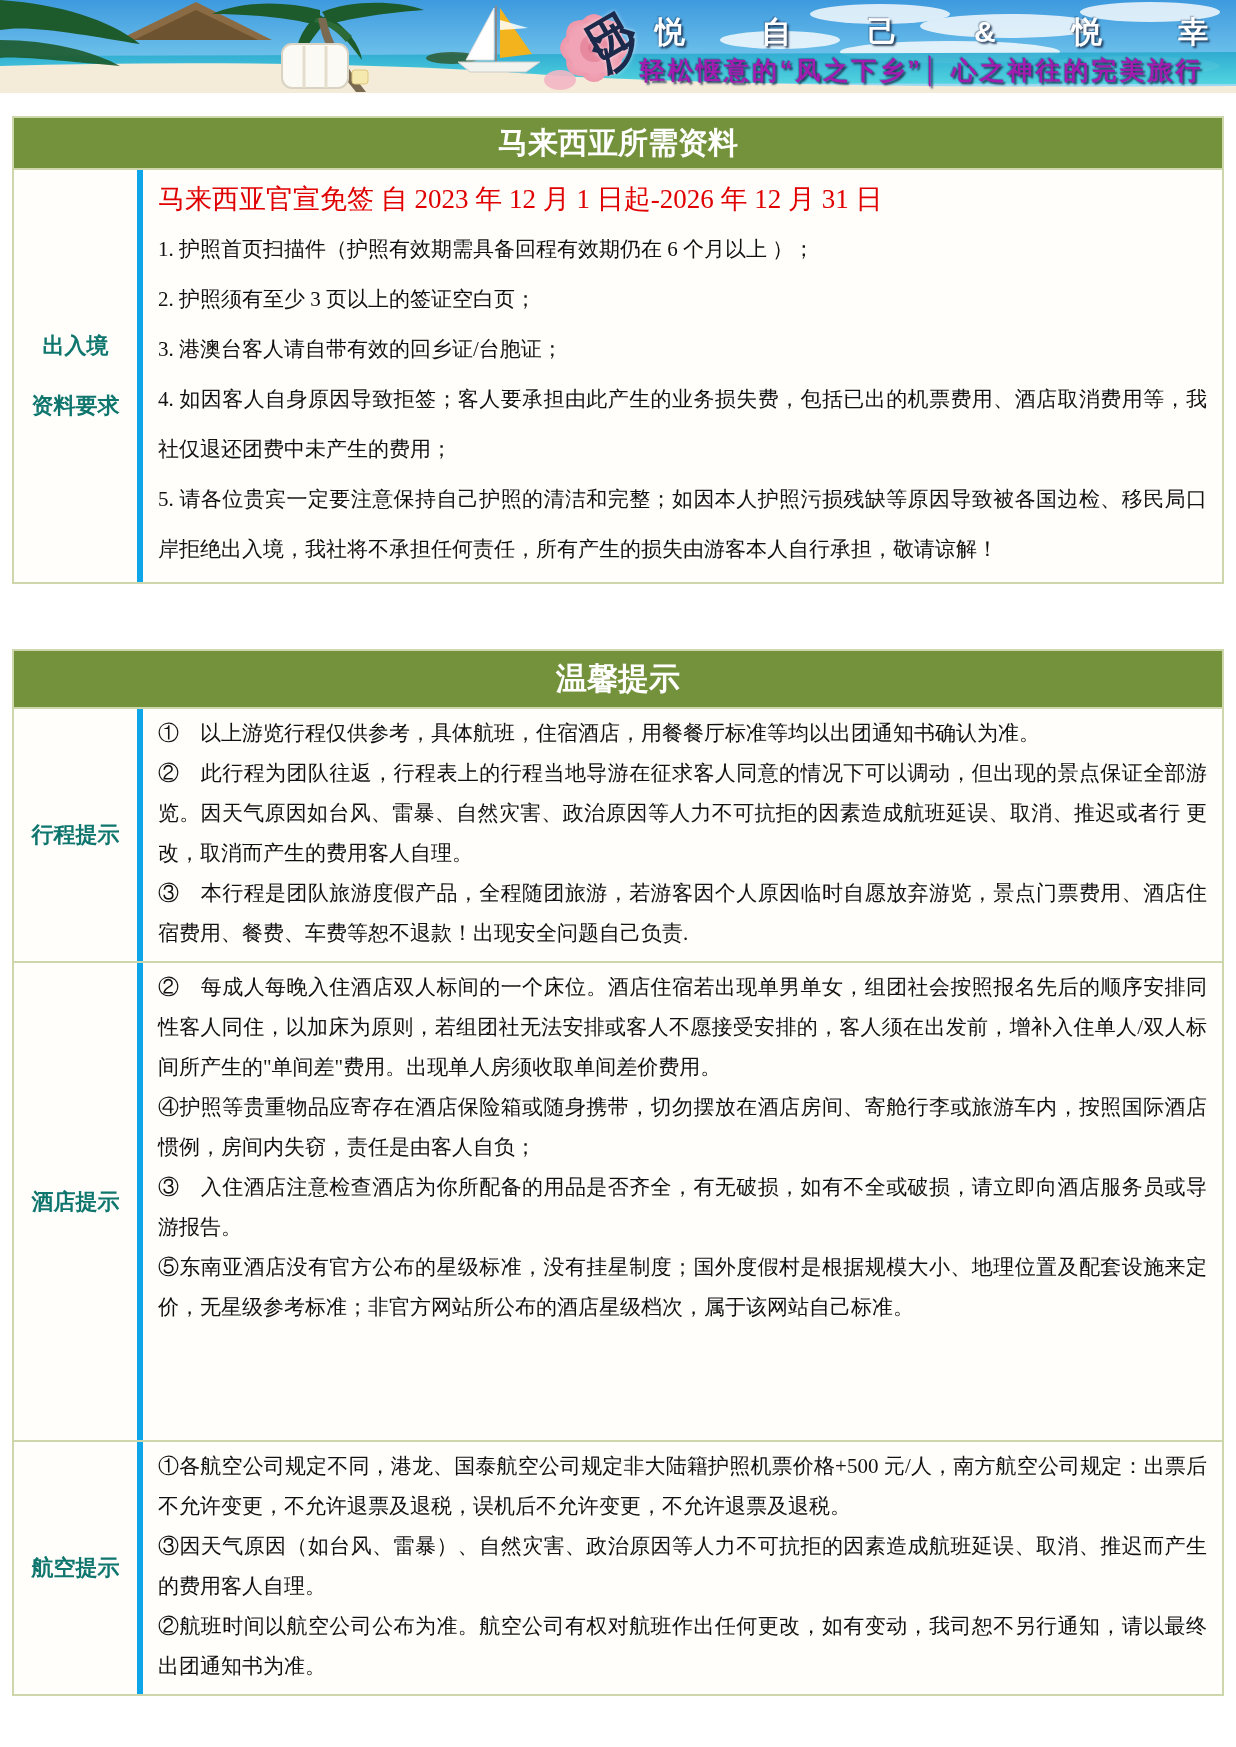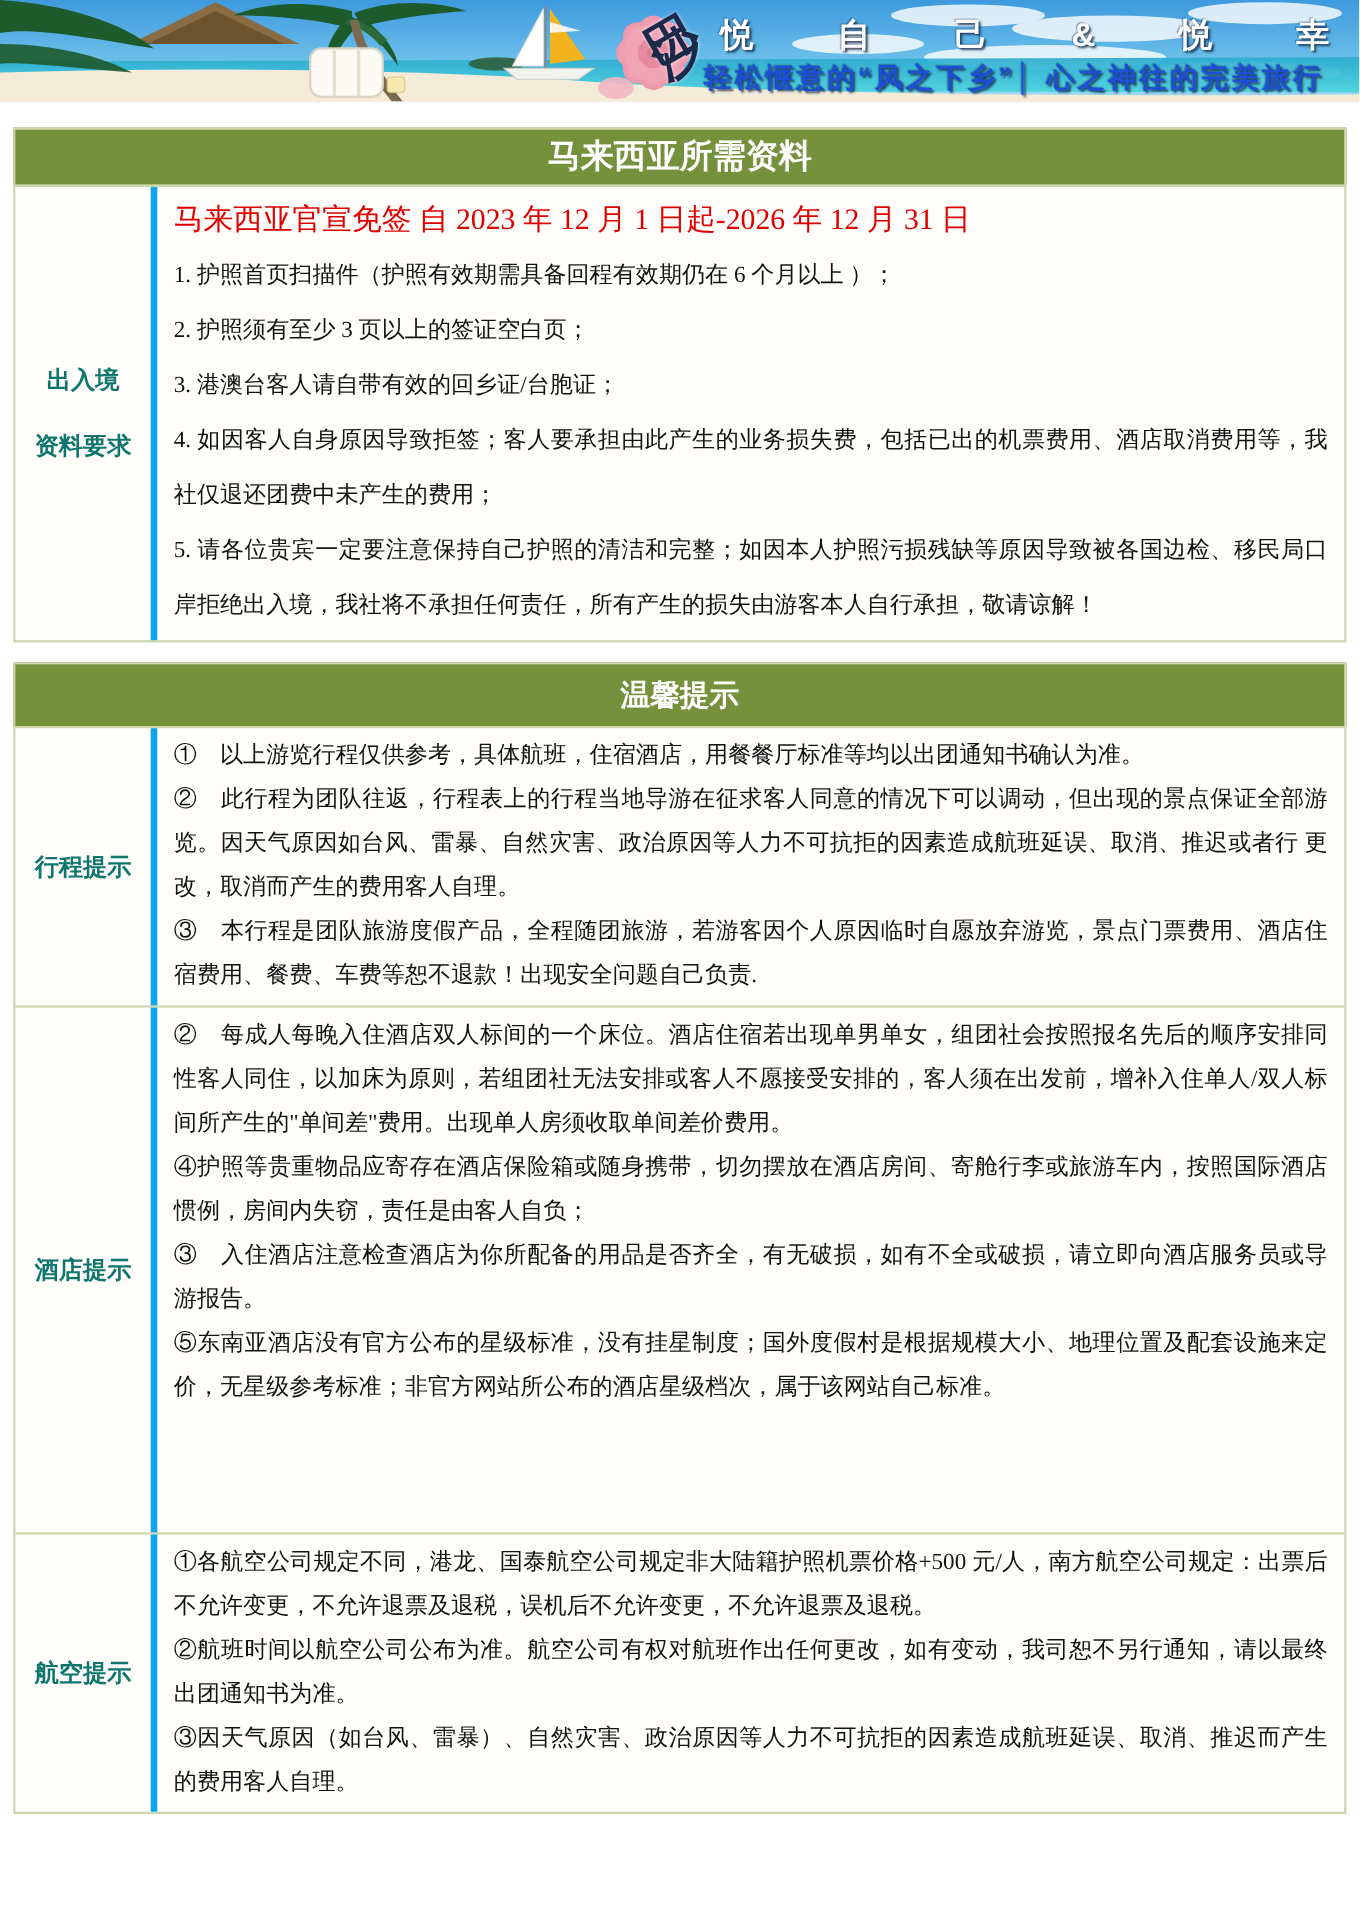--- a/index.html
+++ b/index.html
@@ -21,33 +21,33 @@
   }
   .slogan1 {
     position:absolute; left:655px; top:12px; white-space:nowrap;
     font-family:"Liberation Sans", sans-serif; font-weight:bold;
     font-size:30px; letter-spacing:34px; color:#fff;
     text-shadow:2px 2px 2px rgba(25,45,75,.85), -1px -1px 1px rgba(25,45,75,.4);
   }
   .slogan2 {
     position:absolute; left:640px; top:54px; white-space:nowrap;
     font-family:"Liberation Sans", sans-serif; font-weight:bold;
-    font-size:25px; letter-spacing:3px; color:#1d4ed8;
+    font-size:25px; letter-spacing:3px; color:#a21caf;
     text-shadow:2px 2px 2px rgba(25,45,75,.85), -1px -1px 1px rgba(25,45,75,.4);
   }
 
   
   .sec-header {
     margin:0 12px; background:#74923c; color:#ffffff;
     border:2px solid #cdd7ab; border-bottom:none;
     text-align:center; font-weight:bold;
     font-family:"Liberation Serif", serif;
   }
   #sec1-header { margin-top:23px; height:50px; line-height:50px; font-size:30px; }
-  #sec2-header { margin-top:18px; height:56px; line-height:56px; font-size:27px; }
+  #sec2-header { margin-top:65px; height:56px; line-height:56px; font-size:31px; }
 
   
   .tbl { margin:0 12px; border:2px solid #cdd7ab; background:#fffefb; }
   .trow { display:grid; grid-template-columns:129px 1fr; }
   .trow + .trow { border-top:2px solid #cdd7ab; }
   .row-label {
     border-right:6px solid #0ea5e9;
     display:flex; flex-direction:column; justify-content:center; align-items:center;
     font-family:"Liberation Sans", sans-serif; font-weight:bold;
     font-size:22px; color:#0f766e; text-align:center;
@@ -199,20 +199,20 @@
         <p>⑤东南亚酒店没有官方公布的星级标准，没有挂星制度；国外度假村是根据规模大小、地理位置及配套设施来定价，无星级参考标准；非官方网站所公布的酒店星级档次，属于该网站自己标准。</p>
       </div>
     </div>
 
     <div class="trow">
       <div class="row-label">
         <span class="lbl-line">航空提示</span>
       </div>
       <div class="row-content r3">
         <p>①各航空公司规定不同，港龙、国泰航空公司规定非大陆籍护照机票价格+500 元/人，南方航空公司规定：出票后不允许变更，不允许退票及退税，误机后不允许变更，不允许退票及退税。</p>
+        <p>③因天气原因（如台风、雷暴）、自然灾害、政治原因等人力不可抗拒的因素造成航班延误、取消、推迟而产生的费用客人自理。</p>
         <p>②航班时间以航空公司公布为准。航空公司有权对航班作出任何更改，如有变动，我司恕不另行通知，请以最终出团通知书为准。</p>
-        <p>③因天气原因（如台风、雷暴）、自然灾害、政治原因等人力不可抗拒的因素造成航班延误、取消、推迟而产生的费用客人自理。</p>
       </div>
     </div>
 
   </div>
 
 </div>
 
 </body></html>

